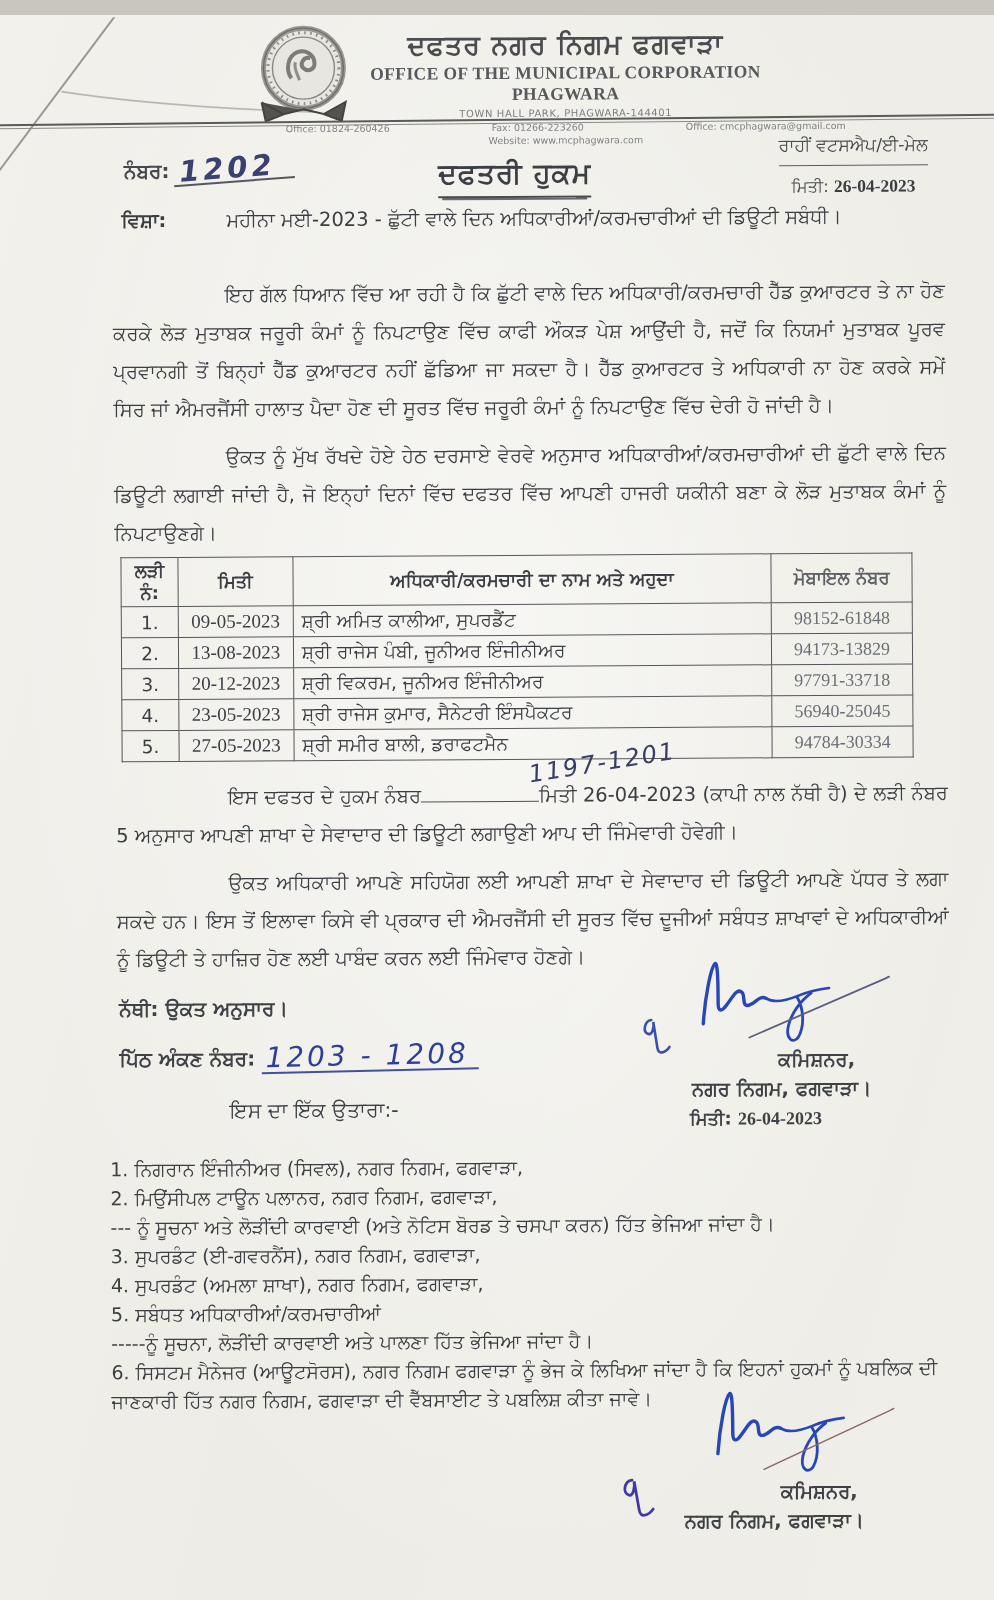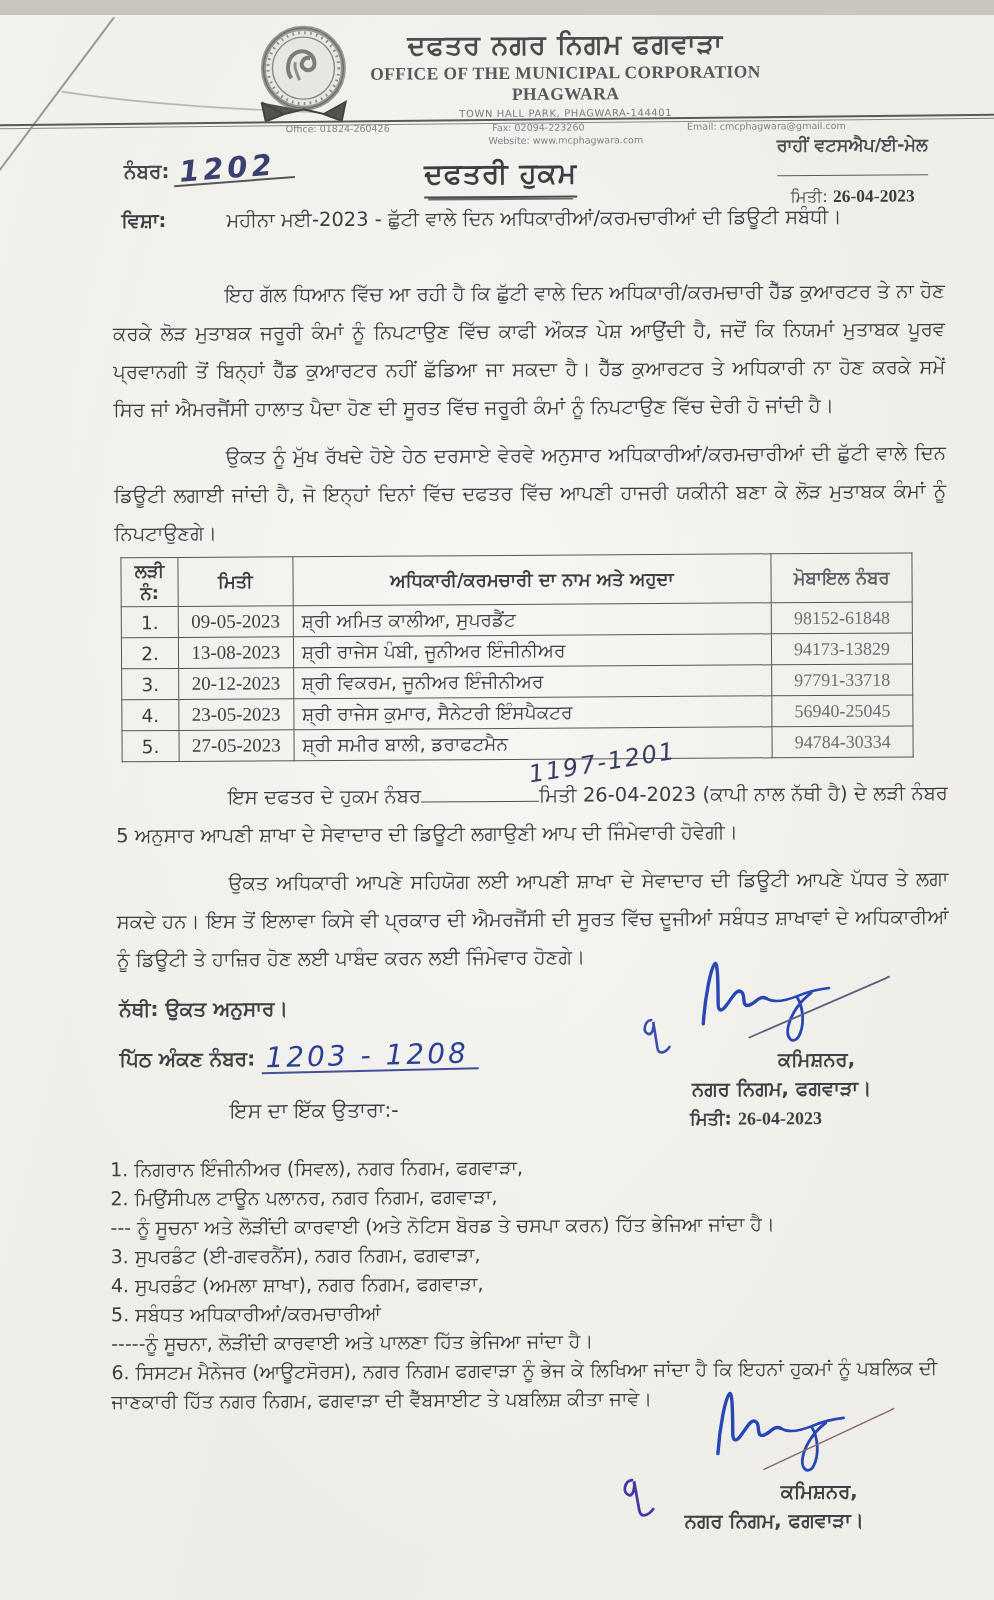--- a/index.html
+++ b/index.html
@@ -20,24 +20,24 @@
   .org-addr{font-size:10px;color:#7c7e82;margin-top:3px;letter-spacing:.6px;}
   .contact-row{font-size:9.5px;color:#808287;margin-top:3px;display:flex;justify-content:space-between;width:560px;margin-left:-40px;}
   .website{font-size:9.5px;color:#808287;margin-top:2px;}
   .rule{position:absolute;left:-6px;top:104px;width:1010px;border-top:2.5px solid #5a5a5a;transform:rotate(-0.25deg);}
   .rule:after{content:"";display:block;margin-top:2px;border-top:1px solid #8a8a88;}
   
   .meta{position:absolute;left:0;top:118px;width:994px;}
   .num-wrap{position:absolute;left:128px;top:20px;font-size:20px;font-weight:bold;color:#45484d;}
   .hw{font-style:italic;color:#3a4070;}
   .hw-num{display:inline-block;font-size:29px;letter-spacing:4px;transform:rotate(-4deg);border-bottom:2px solid #55575c;padding:0 18px 0 6px;margin-left:4px;line-height:26px;}
-  .doc-title{position:absolute;left:428px;top:24px;font-size:28px;font-weight:bold;color:#3c3f44;
+  .doc-title{position:absolute;left:442px;top:24px;font-size:28px;font-weight:bold;color:#3c3f44;
     border-bottom:2px solid #4a4c50;box-shadow:0 6px 0 -4px #6a6c70;padding-bottom:5px;letter-spacing:1px;}
   .via-block{position:absolute;right:62px;top:4px;text-align:center;}
-  .via-line{font-size:17.5px;font-weight:bold;color:#4a4d52;border-bottom:1.5px solid #5a5c60;padding-bottom:19px;}
+  .via-line{font-size:17.5px;font-weight:normal;color:#4a4d52;border-bottom:1.5px solid #5a5c60;padding-bottom:9px;}
   .date-line{font-size:16.5px;color:#4a4d52;margin-top:10px;}
   .date-line b{font-family:"Liberation Serif","DejaVu Serif",serif;font-size:17.5px;color:#3a3d42;}
   
   .subject{position:absolute;left:118px;top:192px;width:830px;font-size:19.5px;color:#3b3e43;}
   .subject .lbl{position:absolute;left:7px;top:0;font-weight:bold;}
   .subject .txt{display:block;margin-left:112px;}
   
   .para{width:832px;margin-left:116px;font-size:19.5px;line-height:38px;text-align:justify;color:#3b3e43;text-indent:112px;}
   #p1{position:absolute;top:240px;}
   #p2{position:absolute;top:402px;}
@@ -92,22 +92,22 @@
       <path d="M52,58 C50,52 46,46 48,40" fill="none" stroke="#6a6864" stroke-width="3" opacity="0.7"></path>
       <path d="M14,80 L36,92 L56,87 L76,92 L98,80 L94,99 L76,92 M14,80 L18,99 L36,92" fill="#55534f" stroke="#45433f" stroke-width="2"></path>
     </svg>
 
     <div class="head-text">
       <div class="org-pa">ਦਫਤਰ ਨਗਰ ਨਿਗਮ ਫਗਵਾੜਾ</div>
       <div class="org-en">OFFICE OF THE MUNICIPAL CORPORATION PHAGWARA</div>
       <div class="org-addr">TOWN HALL PARK, PHAGWARA-144401</div>
       <div class="contact-row">
         <span>Office: 01824-260426</span>
-        <span>Fax: 02094-223260</span>
-        <span>Email: cmcphagwara@gmail.com</span>
+        <span>Fax: 01266-223260</span>
+        <span>Office: cmcphagwara@gmail.com</span>
       </div>
       <div class="website">Website: www.mcphagwara.com</div>
     </div>
 
     <div class="rule"></div>
 
     <div class="meta">
       <div class="num-wrap">
         <span>ਨੰਬਰ:</span><span class="hw hw-num">1202</span>
       </div>

